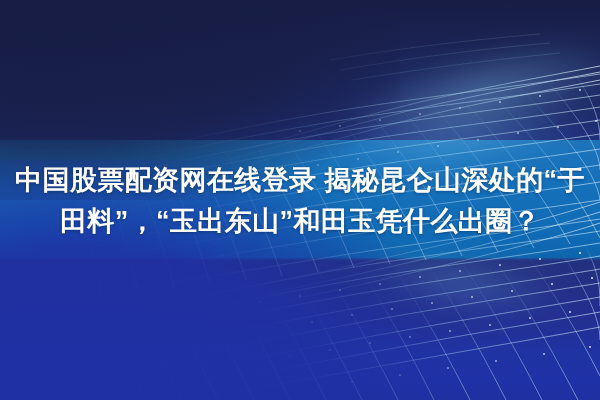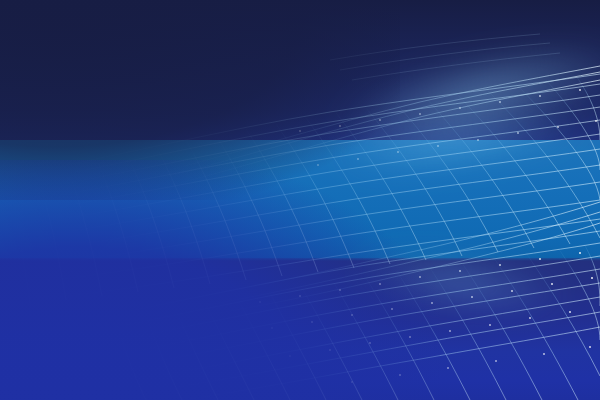--- a/index.html
+++ b/index.html
@@ -301,14 +301,15 @@
     </svg>
   </div>
 
   <div class="glow glow-a"></div>
   <div class="glow glow-b"></div>
   <div class="glow glow-c"></div>
 
   <div class="fade-ul"></div>
   <div class="fade-ll"></div>
 
+  <div class="headline">中国股票配资网在线登录 揭秘昆仑山深处的“于田料”，“玉出东山”和田玉凭什么出圈？</div>
 
 </div>
 
 </body></html>

